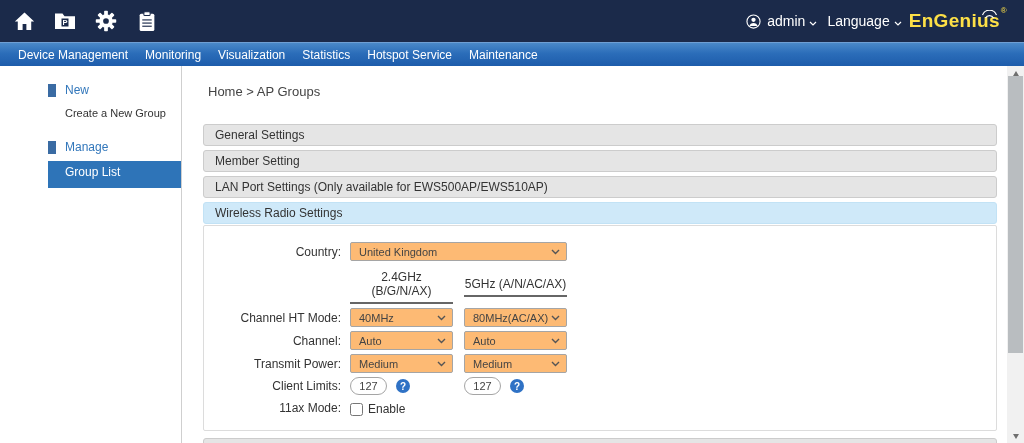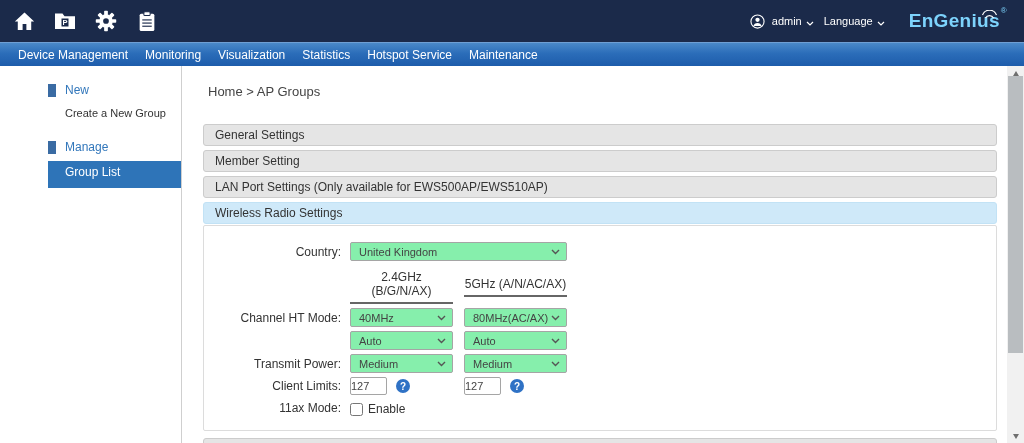--- a/index.html
+++ b/index.html
@@ -6,24 +6,24 @@
   html,body { width:1024px; height:443px; overflow:hidden; background:#fff;
               font-family:"Liberation Sans", sans-serif; }
 
   
   .topbar { height:42px; background:#1b2a4a; display:flex; align-items:center;
             justify-content:space-between; padding:0 10px 0 12px; }
   .topbar-icons { display:flex; align-items:center; gap:17px; }
   .icon-btn { width:24px; height:24px; display:flex; align-items:center;
               justify-content:center; cursor:pointer; }
   .topbar-right { display:flex; align-items:center; color:#fff; }
-  .tb-user, .tb-lang { font-size:11px; color:#fff; margin:0 4px 0 6px; cursor:pointer; }
+  .tb-user, .tb-lang { font-size:14px; color:#fff; margin:0 4px 0 6px; cursor:pointer; }
   .chev-w { margin-right:4px; cursor:pointer; }
-  .brand { position:relative; margin-left:20px; font-size:19px; font-weight:bold;
-           letter-spacing:.3px; color:#7dd3fc; padding:2px 8px 2px 0; cursor:default; }
+  .brand { position:relative; margin-left:3px; font-size:19px; font-weight:bold;
+           letter-spacing:.3px; color:#fde047; padding:2px 8px 2px 0; cursor:default; }
   .brand .arcs { position:absolute; top:-5px; right:16px; }
   .brand sup { font-size:8px; position:relative; top:-7px; left:1px; font-weight:normal; }
 
   
   .navbar { height:24px; border-top:1px solid #6f9fd4;
             background:linear-gradient(180deg,#4a89c9 0%,#2b6db9 45%,#1d5cab 100%);
             display:flex; align-items:center; padding-left:18px; gap:17px; }
   .nav-item { color:#fff; font-size:12px; cursor:pointer; white-space:nowrap; }
 
   
@@ -48,31 +48,31 @@
                   border:1px solid #ccc; border-radius:3px; font-size:12px;
                   color:#333; padding-left:11px; margin-bottom:4px; cursor:pointer; }
   .panel-header.active { background:#cfe9f9; border-color:#c2e2f5; margin-bottom:1px; }
   .panel-body { border:1px solid #dcdcdc; border-radius:2px; margin-bottom:7px;
                 padding:16px 0 14px 0; }
 
   
   .wform { display:grid; grid-template-columns:146px 103px 11px 103px 1fr;
            row-gap:4px; align-items:center; font-size:12px; color:#333; }
   .flabel { grid-column:1; text-align:right; padding-right:9px; white-space:nowrap; }
-  .sel { height:19px; border:1px solid #a5a5a5; border-radius:2px; background:#86efac;
+  .sel { height:19px; border:1px solid #a5a5a5; border-radius:2px; background:#fdba74;
          display:flex; align-items:center; justify-content:space-between;
          padding:0 6px 0 8px; font-size:11px; color:#444; cursor:pointer; overflow:hidden; }
   .sel span { white-space:nowrap; }
   .c2 { grid-column:2; } .c4 { grid-column:4; }
   .span-cols { grid-column:2 / span 3; }
   .colhead { text-align:center; font-size:12px; color:#333; padding:3px 0 4px 0;
              border-bottom:2px solid #666; margin-top:2px; }
   .limits-cell { display:flex; align-items:center; }
-  .num-input { width:37px; height:18px; border:1px solid #a5a5a5; border-radius:2px;
-               font-size:11px; color:#444; text-align:left;
+  .num-input { width:37px; height:18px; border:1px solid #a5a5a5; border-radius:9px;
+               font-size:11px; color:#444; text-align:center;
                font-family:"Liberation Sans", sans-serif; }
   .help { width:14px; height:14px; border-radius:50%; background:#2f72c5; color:#fff;
           font-size:10px; font-weight:bold; display:inline-flex; align-items:center;
           justify-content:center; margin-left:9px; cursor:pointer; flex:none; }
   .ax-cell { display:flex; align-items:center; gap:5px; margin-top:3px; }
   .ax-cell input { width:13px; height:13px; cursor:pointer; }
 
   
   .scrollbar { position:absolute; top:0; right:0; width:17px; height:100%;
                background:#f1f1f1; }
@@ -216,20 +216,21 @@
                 <path d="M1 1 L4.5 4.5 L8 1" stroke="#555" stroke-width="1.4" fill="none"></path>
               </svg>
           </div>
           <div class="sel c4">
             <span>80MHz(AC/AX)</span>
             <svg width="9" height="6" viewBox="0 0 9 6">
                 <path d="M1 1 L4.5 4.5 L8 1" stroke="#555" stroke-width="1.4" fill="none"></path>
               </svg>
           </div>
 
+          <div class="flabel">Channel:</div>
           <div class="sel c2">
             <span>Auto</span>
             <svg width="9" height="6" viewBox="0 0 9 6">
                 <path d="M1 1 L4.5 4.5 L8 1" stroke="#555" stroke-width="1.4" fill="none"></path>
               </svg>
           </div>
           <div class="sel c4">
             <span>Auto</span>
             <svg width="9" height="6" viewBox="0 0 9 6">
                 <path d="M1 1 L4.5 4.5 L8 1" stroke="#555" stroke-width="1.4" fill="none"></path>

